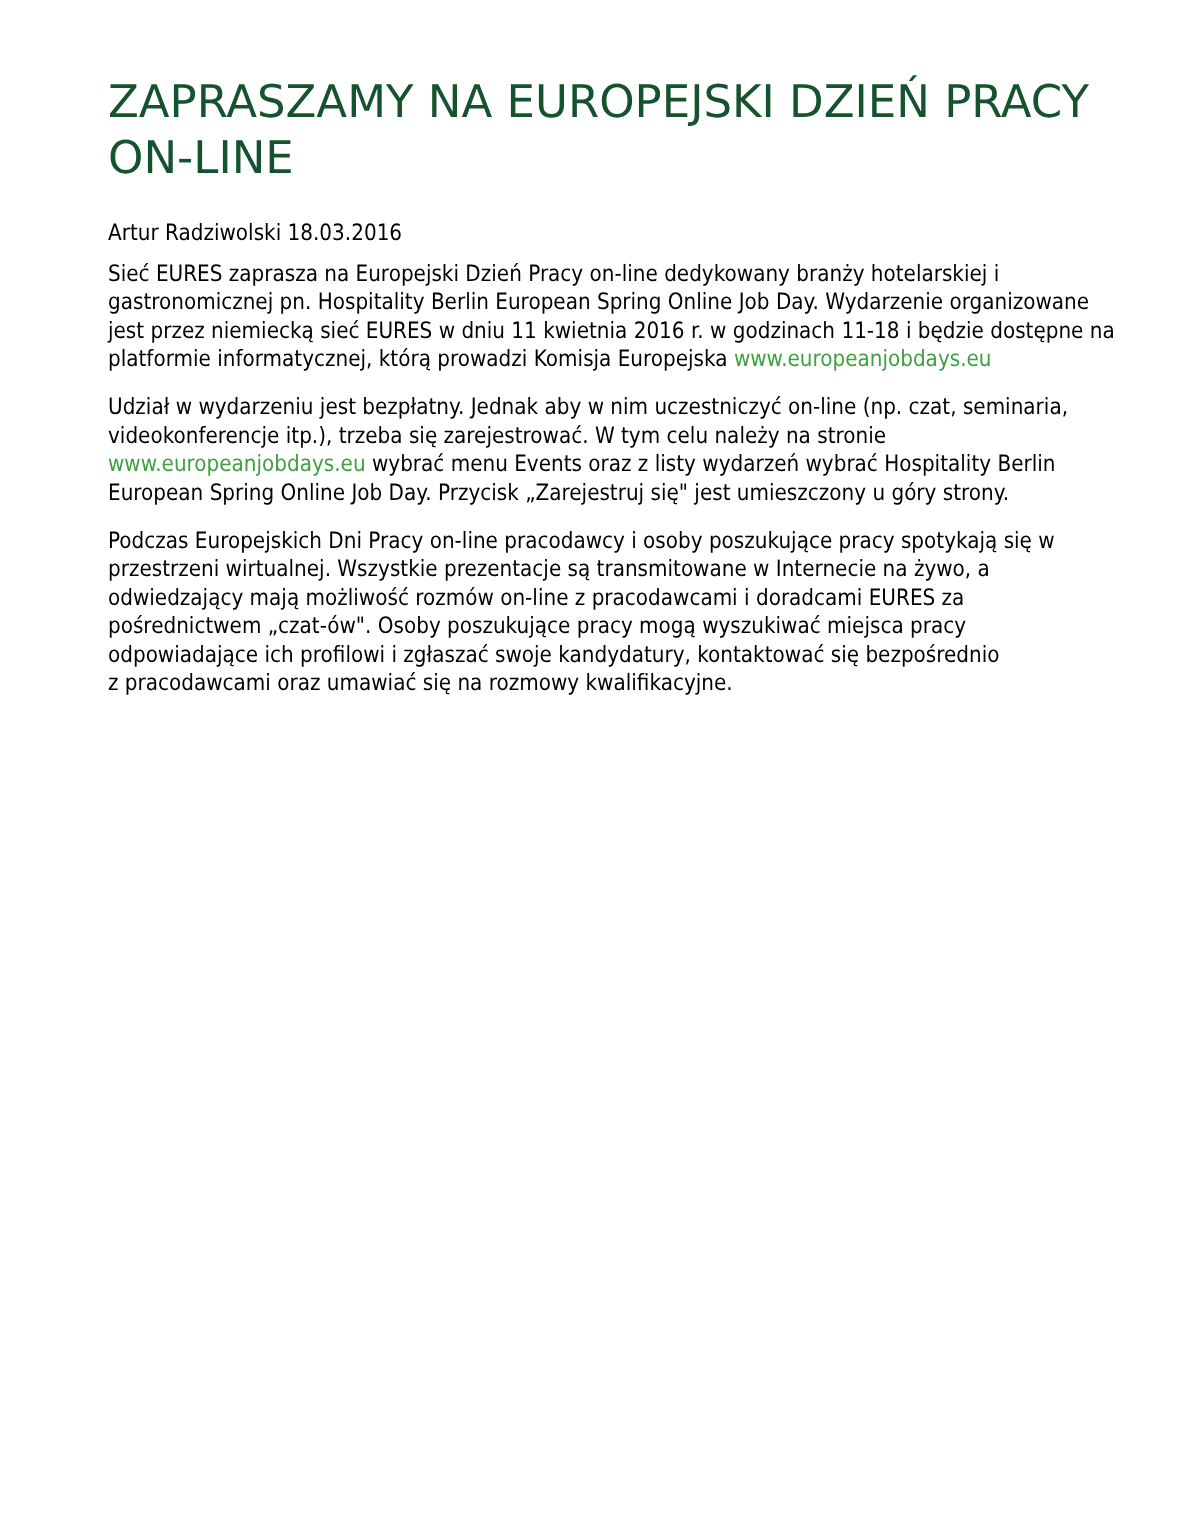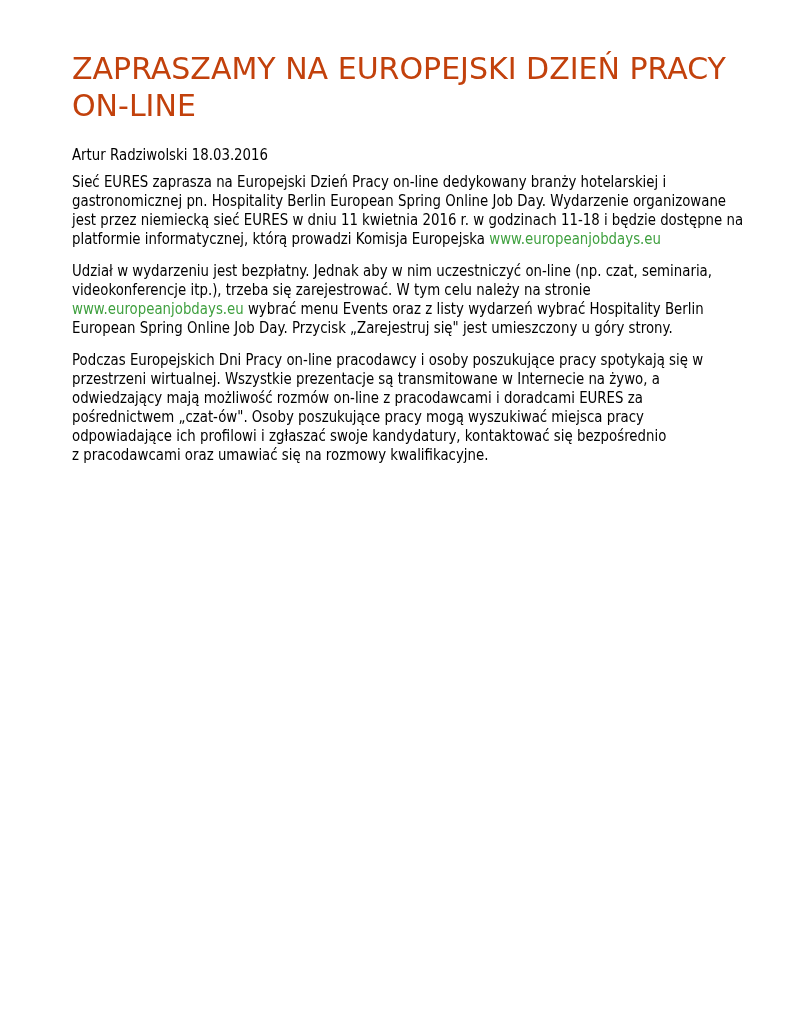--- a/index.html
+++ b/index.html
@@ -18,21 +18,21 @@
     padding: 50px 0 0 72px;
     overflow: hidden;
   }
   .title {
     margin: 0 0 22px 0;
     width: 684px;
     font-size: 30px;
     font-weight: 400;
     line-height: 37px;
     white-space: pre-line;
-    color: #c2410c;
+    color: #14532d;
     letter-spacing: 0;
   }
   
   .content-body {
     width: 760px;
     transform: scaleX(0.889);
     transform-origin: 0 0;
     font-size: 15px;
     line-height: 19px;
     color: #000000;

